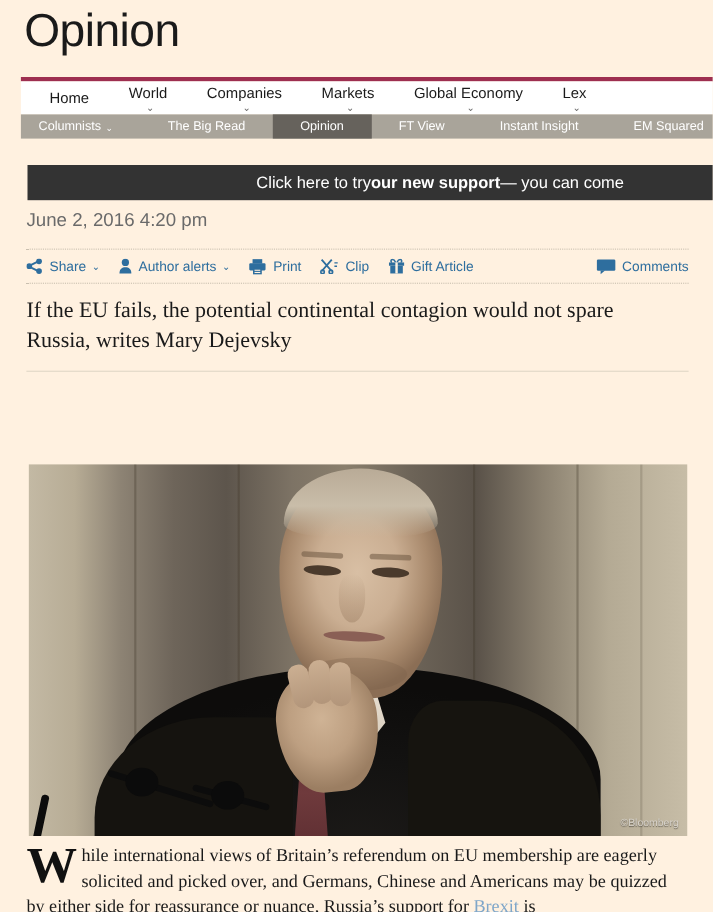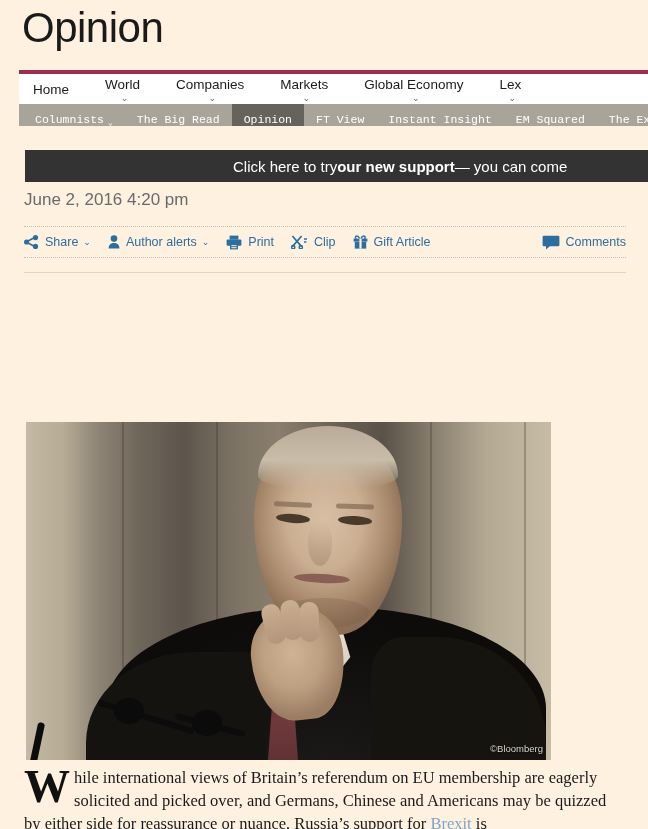--- a/index.html
+++ b/index.html
@@ -57,21 +57,21 @@
   }
   .nav-primary .nav-item {
     font-size: 13.5px;
     color: #1a1a1a;
     padding: 0 0 0 0;
     white-space: nowrap;
     display: flex;
     align-items: center;
     font-family: "Liberation Sans", sans-serif;
   }
-  .nav-primary .nav-item.i0 { margin-left: 14px; }
+  .nav-primary .nav-item.i0 { margin-left: 26px; }
   .nav-primary .nav-item + .nav-item { margin-left: 36px; flex-direction: column; }
   .caret {
     display: inline-block;
     margin-left: 4px;
     font-size: 9px;
     color: #6a6a6a;
     transform: translateY(1px);
   }
 
   
@@ -80,24 +80,24 @@
     align-items: stretch;
     background: #a9a49a;
     height: 22px;
     width: 700px;
     box-sizing: border-box;
   }
   .nav-secondary .sub-item {
     font-size: 11.5px;
     color: #ffffff;
     display: flex;
-    align-items: flex-end;
-    padding: 0 12px;
+    align-items: center;
+    padding: 0 25px;
     white-space: nowrap;
-    font-family: Liberation Mono, monospace;
+    font-family: Liberation Sans, sans-serif;
   }
   .nav-secondary .sub-item.first { padding-left: 16px; }
   .nav-secondary .sub-item.active {
     background: #66625c;
     color: #ffffff;
   }
   .sub-caret {
     display: inline-block;
     margin-left: 4px;
     font-size: 8px;
@@ -202,21 +202,21 @@
     margin-top: 14px;
     border-top: 1px solid #e0d6c6;
     width: 602px;
   }
 
   
   .figure {
     position: absolute;
     left: 26px;
     top: 422px;
-    width: 525px;
+    width: 599px;
     height: 338px;
     overflow: hidden;
   }
   .photo {
     position: absolute;
     inset: 0;
     background:
       linear-gradient(90deg,
         #c3b9a4 0%, #b7ac95 7%, #8d8374 14%,
         #6e655a 22%, #5d554c 30%, #7d7365 40%,
@@ -553,20 +553,21 @@
             <rect x="0.6" y="0.8" width="16.8" height="10.4" rx="1.2" fill="#2e6e9e"></rect>
             <path d="M4 11 L4 14.4 L8 11 Z" fill="#2e6e9e"></path>
           </svg>
         </span>
         <span class="lbl">Comments</span>
       </div>
     </div>
 
     <div class="tools-rule-bottom"></div>
 
+    <div class="standfirst">If the EU fails, the potential continental contagion would not spare Russia, writes Mary Dejevsky</div>
     <div class="standfirst-rule"></div>
   </div>
 
   <div class="figure">
     <div class="photo">
       <div class="panel-line" style="left:96px;"></div>
       <div class="panel-line" style="left:190px;"></div>
       <div class="panel-line" style="left:404px;"></div>
       <div class="panel-line" style="left:498px;"></div>
       <div class="panel-line" style="left:556px; background:rgba(60,50,38,0.18);"></div>

